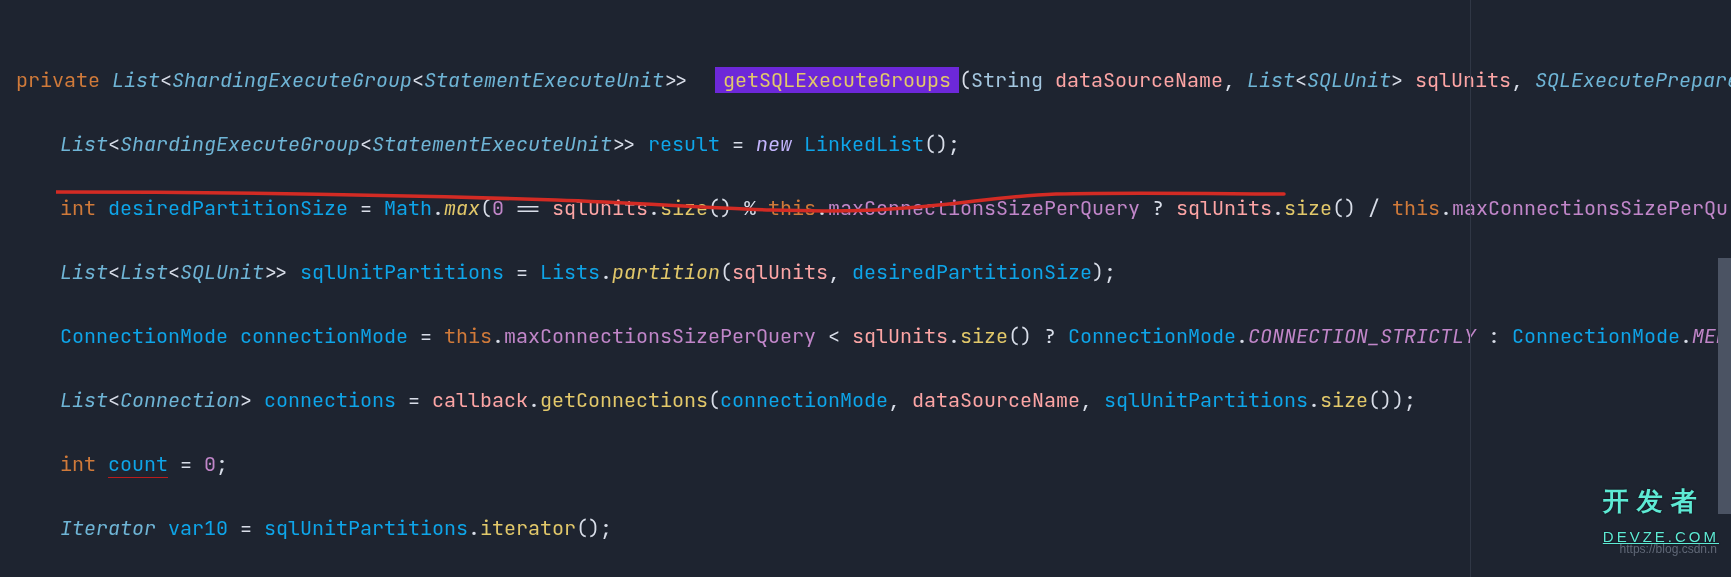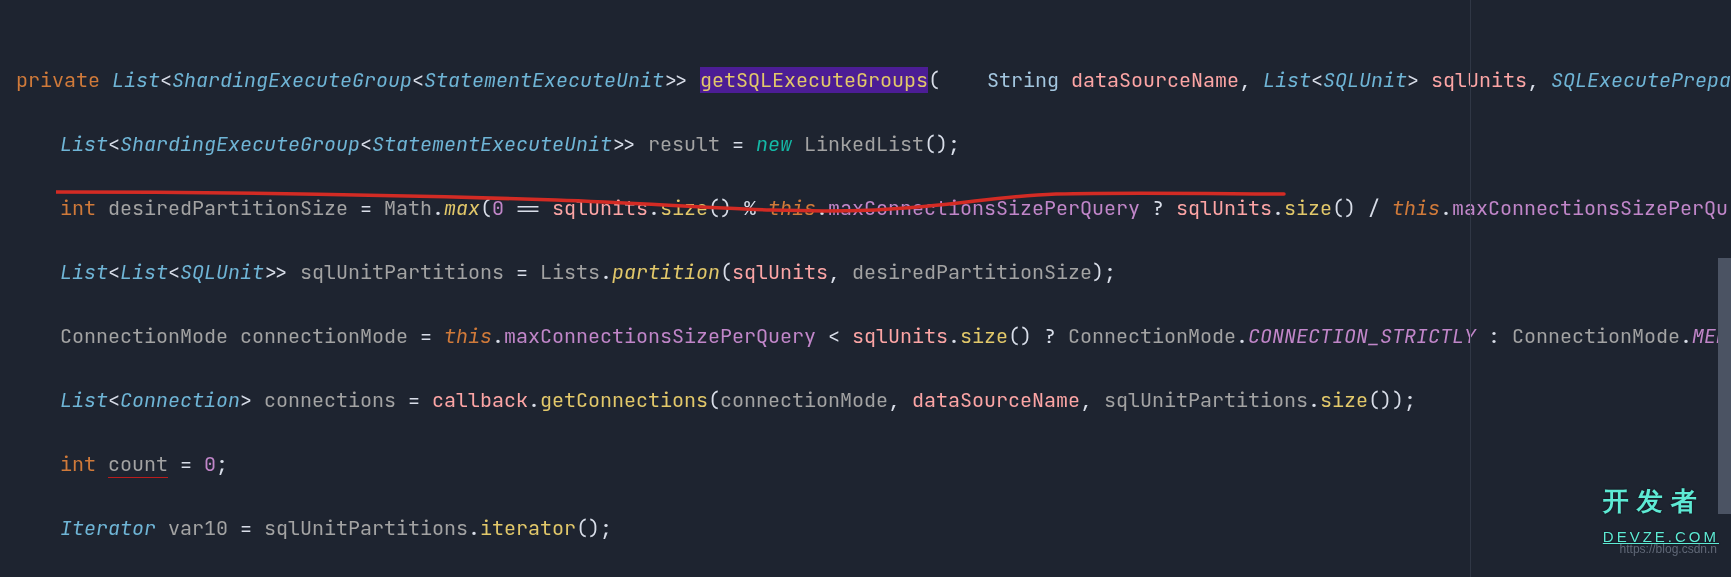--- a/index.html
+++ b/index.html
@@ -17,30 +17,30 @@
     padding: 0 0 0 16px;
     white-space: pre;
     overflow: hidden;
   }
   .line { display: block; height: 32px; }
   .ind1 { padding-left: 44px; }
 
   
   .kw-italic  { color: #d07a3a; }      
   .type-ital  { color: #6fb5d6; font-style: italic; }                           
-  .type-light { color: #a4c7e0; margin-left: 47px; }                           
+  .type-light { color: #a4c7e0; }                           
   .gen        { color: #d8dde8; }                           
   .punct      { color: #d8dde8; }
-  .ident      { color: #a3a3a3; }
+  .ident      { color: #0ea5e9; }
   .method     { color: #e2c86a; }                           
   .method-i   { color: #e2c86a; font-style: italic; text-align: right; }       
-  .decl-m     { color: #e2c86a; background: #4c1d95; padding: 0 0px; }
+  .decl-m     { color: #e2c86a; background: #6d28d9; padding: 0 8px; margin-left: 15px; }
   .param      { color: #fca5a5; }                           
-  .kw-this    { color: #d07a3a; font-style: italic; }       
-  .kw-new     { color: #14b8a6; font-style: italic; }       
+  .kw-this    { color: #d07a3a; }       
+  .kw-new     { color: #c4b5fd; font-style: italic; }       
   .num        { color: #c186c9; }                           
   .field      { color: #c186c9; }                           
   .const      { color: #c186c9; font-style: italic; }       
   .underline  { border-bottom: 1px solid #b91c1c; }            
   .op         { color: #d8dde8; }
 
   
   .annotation {
     position: absolute;
     left: 56px; top: 186px;

